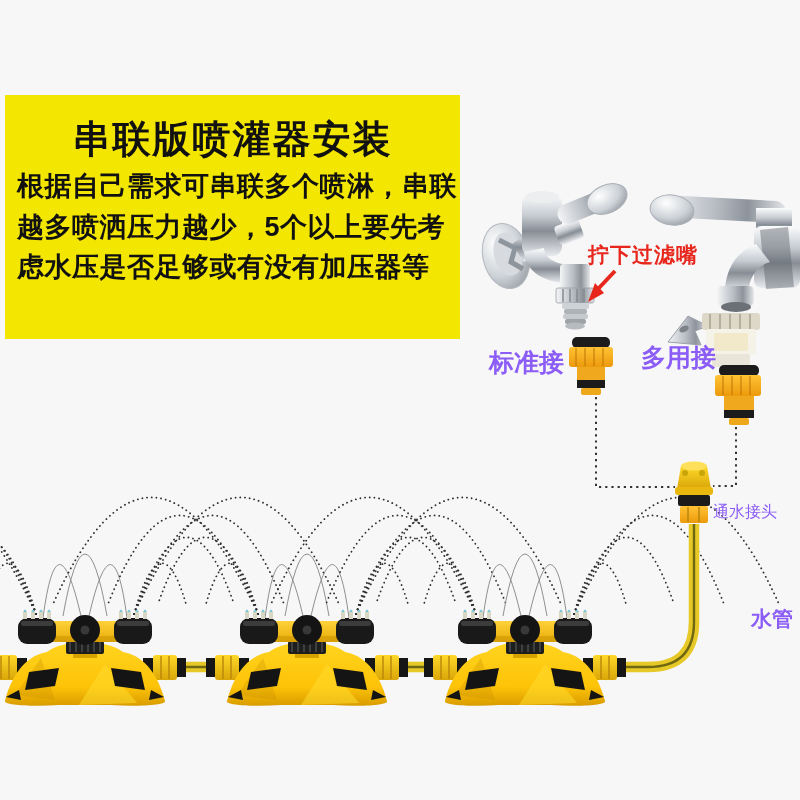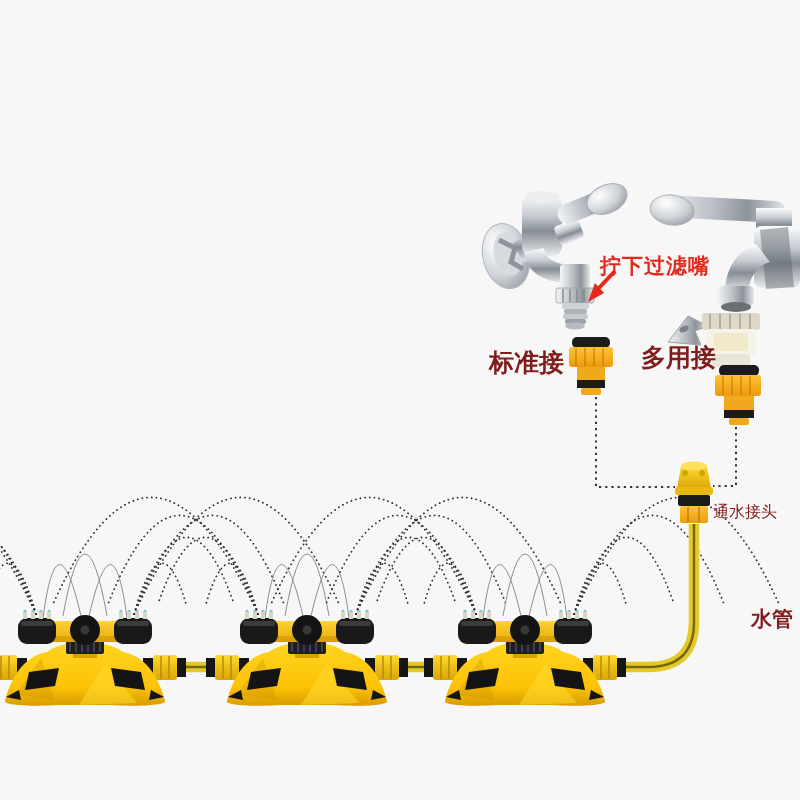--- a/index.html
+++ b/index.html
@@ -19,34 +19,40 @@
   .info-title{
     text-align:center;font-size:38px;font-weight:900;letter-spacing:2px;
     line-height:52px;white-space:nowrap;
   }
   .info-line{
     font-size:27px;font-weight:700;line-height:38.5px;letter-spacing:0.5px;
     white-space:nowrap;margin-top:2px;
   }
 
   
-  .lbl{position:absolute;color:#7f1d1d;white-space:nowrap;}
-  .lbl-red{left:588px;top:252px;font-size:21px;font-weight:800;color:#e8271c;letter-spacing:1px;margin-left:12px;}
+  .lbl{position:absolute;color:#8b5cf6;white-space:nowrap;}
+  .lbl-red{left:588px;top:241px;font-size:21px;font-weight:800;color:#e8271c;letter-spacing:1px;}
   .lbl-standard{left:489px;top:346px;font-size:25px;font-weight:600;}
   .lbl-multi{left:641px;top:341px;font-size:25px;font-weight:700;}
   .lbl-connector{left:713px;top:502px;font-size:16px;font-weight:400;}
   .lbl-pipe{left:751px;top:605px;font-size:21px;font-weight:600;}
 
   svg{position:absolute;left:0;top:0;}
 </style>
 </head>
 <body>
 
 <div id="stage">
 
+  <div class="info-box">
+    <div class="info-title">串联版喷灌器安装</div>
+    <div class="info-line">根据自己需求可串联多个喷淋，串联</div>
+    <div class="info-line">越多喷洒压力越少，5个以上要先考</div>
+    <div class="info-line">虑水压是否足够或有没有加压器等</div>
+  </div>
 
   <svg id="scene-svg" width="800" height="800" viewBox="0 0 800 800">
     <defs>
       <linearGradient id="chromeV" x1="0" y1="0" x2="0" y2="1">
         <stop offset="0" stop-color="#fbfcfd"></stop>
           <stop offset="0.35" stop-color="#c7ccd2"></stop>
         <stop offset="0.6" stop-color="#878d95"></stop>
           <stop offset="1" stop-color="#e9ebee"></stop>
       </linearGradient>
       <linearGradient id="chromeH" x1="0" y1="0" x2="1" y2="0">

